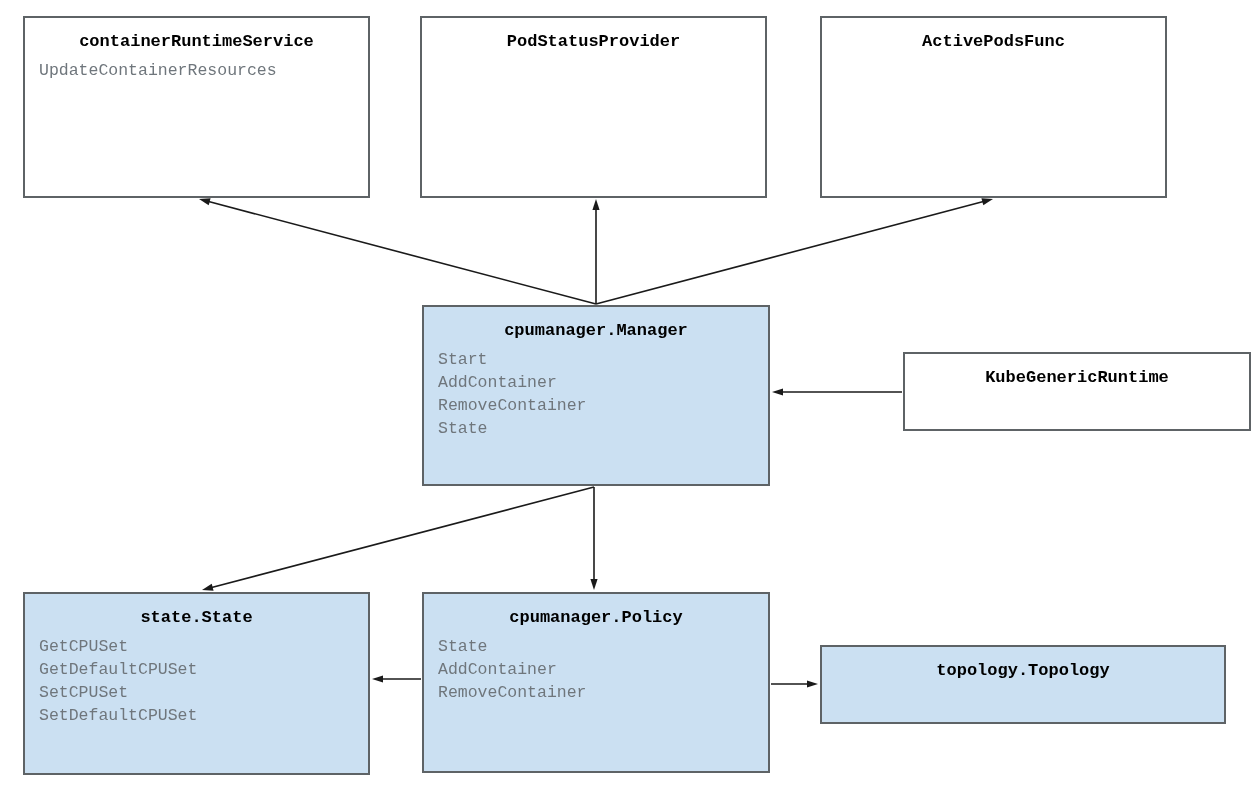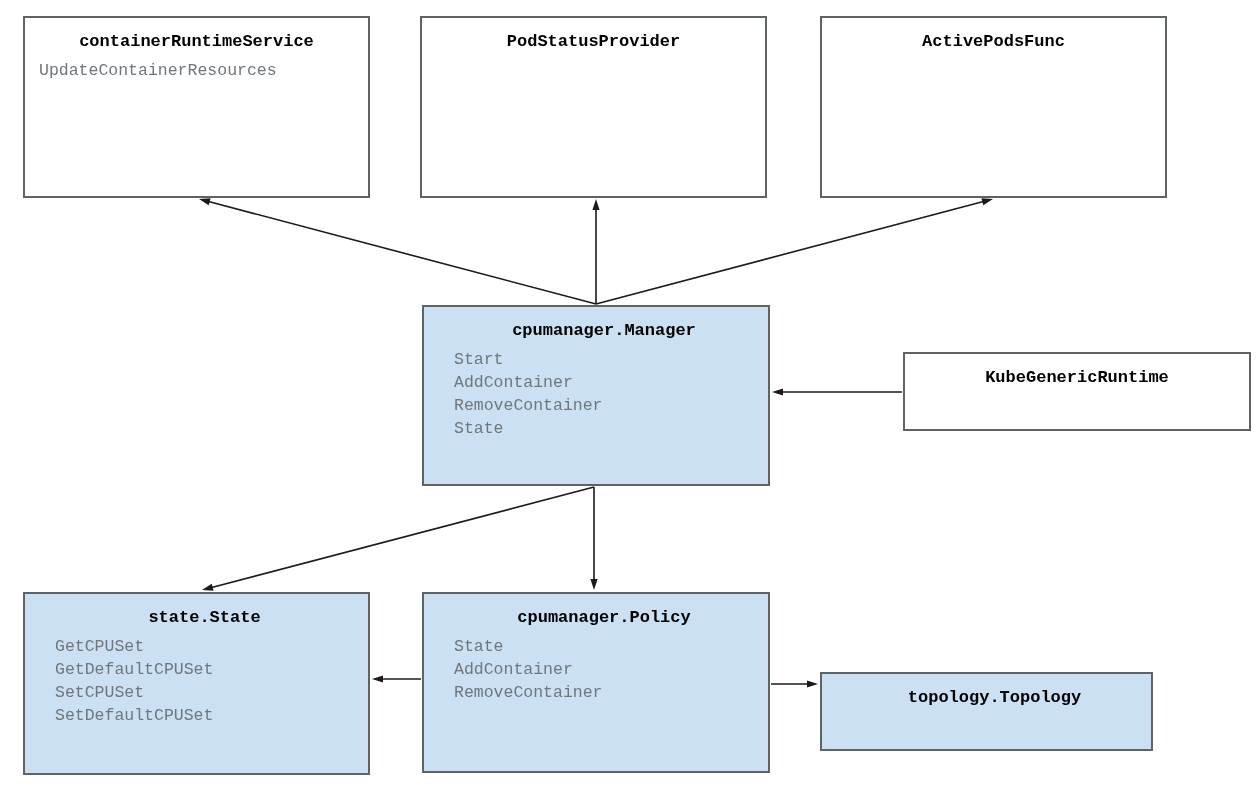--- a/index.html
+++ b/index.html
@@ -18,21 +18,20 @@
   }
   .uml-box {
     position: absolute;
     box-sizing: border-box;
     border: 2px solid #5e6366;
     background: #ffffff;
     z-index: 3;
   }
   .uml-box.filled {
     background: #cbe0f2;
-    padding-left: 16px;
   }
   .uml-title {
     text-align: center;
     font-weight: bold;
     font-size: 17px;
     color: #000000;
     letter-spacing: 0px;
     margin-top: 14px;
     white-space: nowrap;
   }
@@ -129,17 +128,17 @@
         </div>
       </div>
       <div class="uml-box filled" style="left: 422px; top: 592px; width: 348px; height: 181px;">
         <div class="uml-title">cpumanager.Policy</div>
         <div class="uml-members">
           <div class="uml-member">State</div>
           <div class="uml-member">AddContainer</div>
           <div class="uml-member">RemoveContainer</div>
         </div>
       </div>
-      <div class="uml-box filled" style="left: 820px; top: 672px; width: 333px; height: 79px;">
+      <div class="uml-box filled" style="left: 820px; top: 645px; width: 406px; height: 79px;">
         <div class="uml-title">topology.Topology</div>
       </div>
     </div>
 </div>
 
 </body></html>

